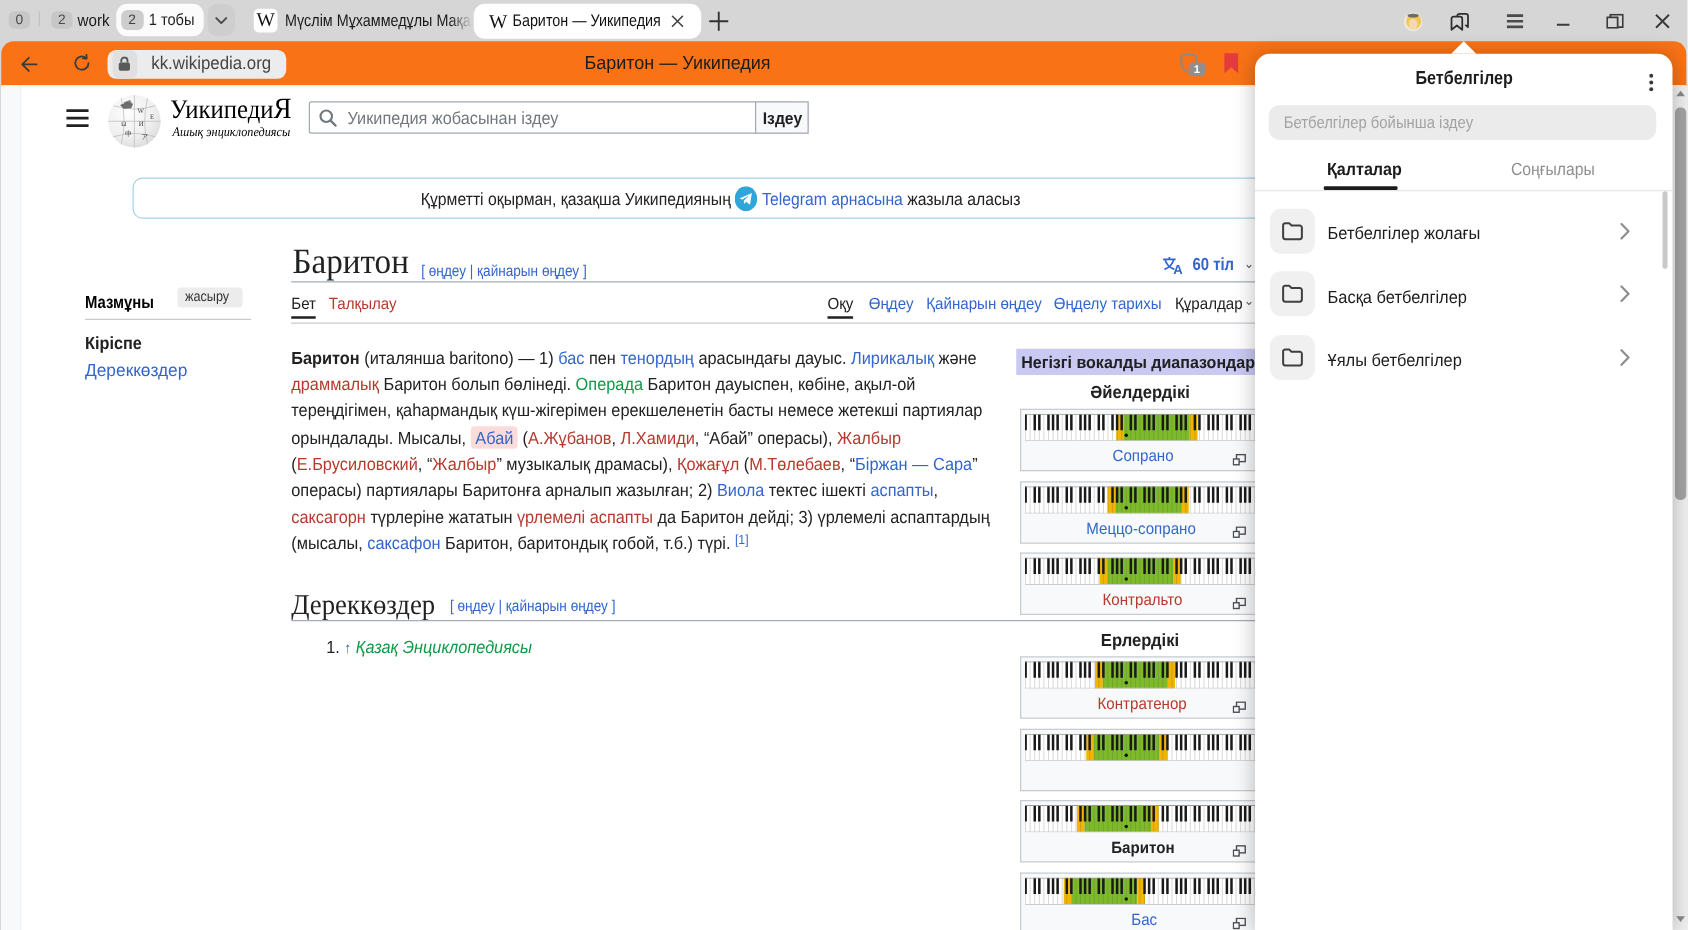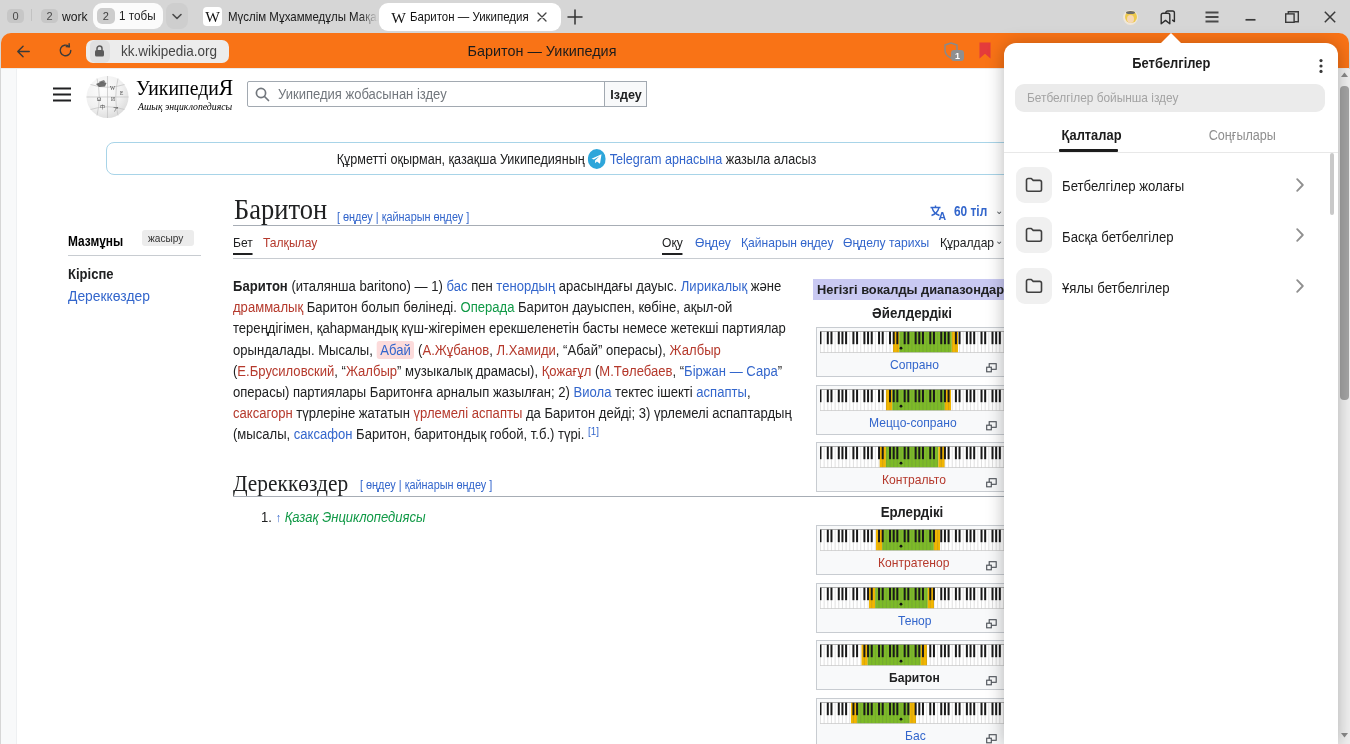--- a/index.html
+++ b/index.html
@@ -536,24 +536,20 @@
           <rect x="175.16" y="0" width="2.00" height="13.20" fill="#191919"></rect>
           <rect x="178.82" y="0" width="2.00" height="13.20" fill="#191919"></rect>
           <rect x="186.14" y="0" width="2.00" height="13.20" fill="#191919"></rect>
           <rect x="189.80" y="0" width="2.00" height="13.20" fill="#191919"></rect>
           <rect x="197.12" y="0" width="2.00" height="13.20" fill="#191919"></rect>
           <rect x="200.78" y="0" width="2.00" height="13.20" fill="#191919"></rect>
           <circle cx="81.0" cy="17.2" r="1.4" fill="#111"></circle>
           <rect x="0" y="0" width="200" height="0.8" fill="#9a9a9a"></rect>
           <rect x="0" y="21.2" width="200" height="0.8" fill="#cccccc"></rect>
         </svg></div>
-  <div class="thumbcap"><span class="kz" style="color:#3366cc;">Тенор</span><span class="mag"><svg width="11" height="10" viewBox="0 0 11 10">
-            <rect x="3.2" y="0.7" width="7" height="5.6" fill="none" stroke="#4a4f55" stroke-width="1.1"></rect>
-            <rect x="0.7" y="4.2" width="4.6" height="4.6" fill="#f8f9fa" stroke="#4a4f55" stroke-width="1.1"></rect>
-          </svg></span></div>
 </div>
 <div class="thumbbox" style="top:571.0px;">
   <div class="thumbimg"><svg width="200" height="22" viewBox="0 0 200 22">
           <rect x="0" y="0" width="200" height="22" fill="#ffffff"></rect>
           <rect x="41.5" y="0" width="6.2" height="22" fill="#f2b600"></rect>
           <rect x="47.7" y="0" width="53.1" height="22" fill="#7dbb28"></rect>
           <rect x="100.8" y="0" width="6.2" height="22" fill="#f2b600"></rect>
           <path d="M0.48 0V22 M4.14 0V22 M7.80 0V22 M11.46 0V22 M15.12 0V22 M18.78 0V22 M22.44 0V22 M26.10 0V22 M29.76 0V22 M33.42 0V22 M37.08 0V22 M40.74 0V22 M44.40 0V22 M48.06 0V22 M51.72 0V22 M55.38 0V22 M59.04 0V22 M62.70 0V22 M66.36 0V22 M70.02 0V22 M73.68 0V22 M77.34 0V22 M81.00 0V22 M84.66 0V22 M88.32 0V22 M91.98 0V22 M95.64 0V22 M99.30 0V22 M102.96 0V22 M106.62 0V22 M110.28 0V22 M113.94 0V22 M117.60 0V22 M121.26 0V22 M124.92 0V22 M128.58 0V22 M132.24 0V22 M135.90 0V22 M139.56 0V22 M143.22 0V22 M146.88 0V22 M150.54 0V22 M154.20 0V22 M157.86 0V22 M161.52 0V22 M165.18 0V22 M168.84 0V22 M172.50 0V22 M176.16 0V22 M179.82 0V22 M183.48 0V22 M187.14 0V22 M190.80 0V22 M194.46 0V22 M198.12 0V22" stroke="rgba(90,90,90,0.38)" stroke-width="0.5" fill="none"></path>
           <rect x="-0.52" y="0" width="2.00" height="13.20" fill="#191919"></rect>
           <rect x="6.80" y="0" width="2.00" height="13.20" fill="#191919"></rect>

